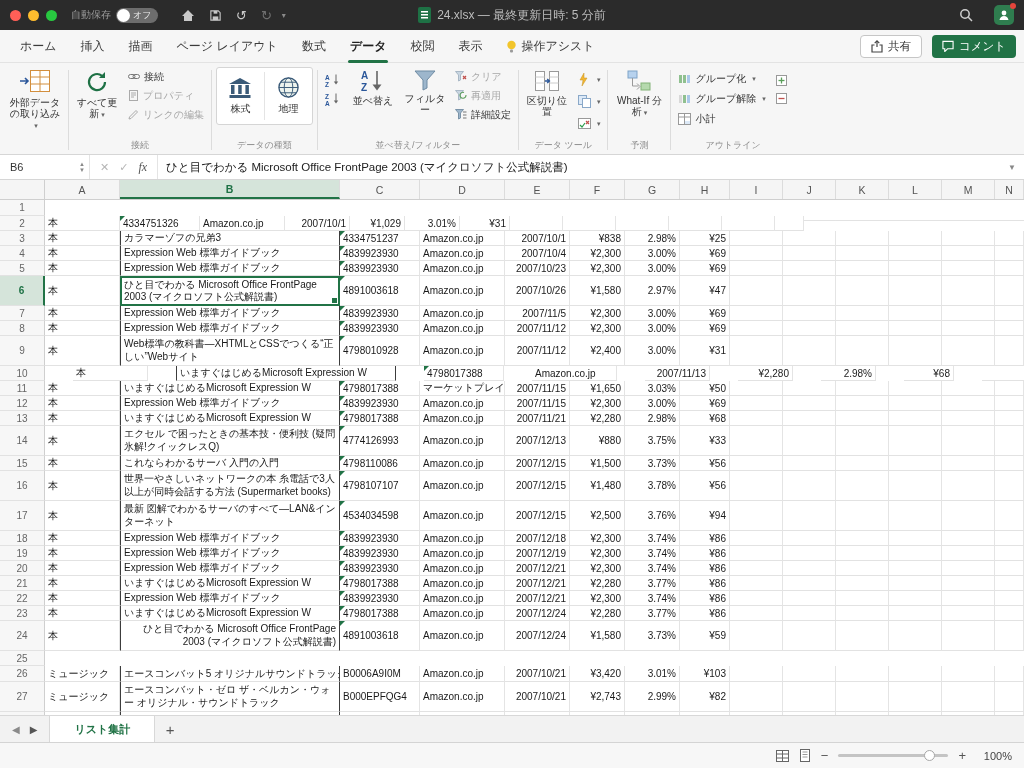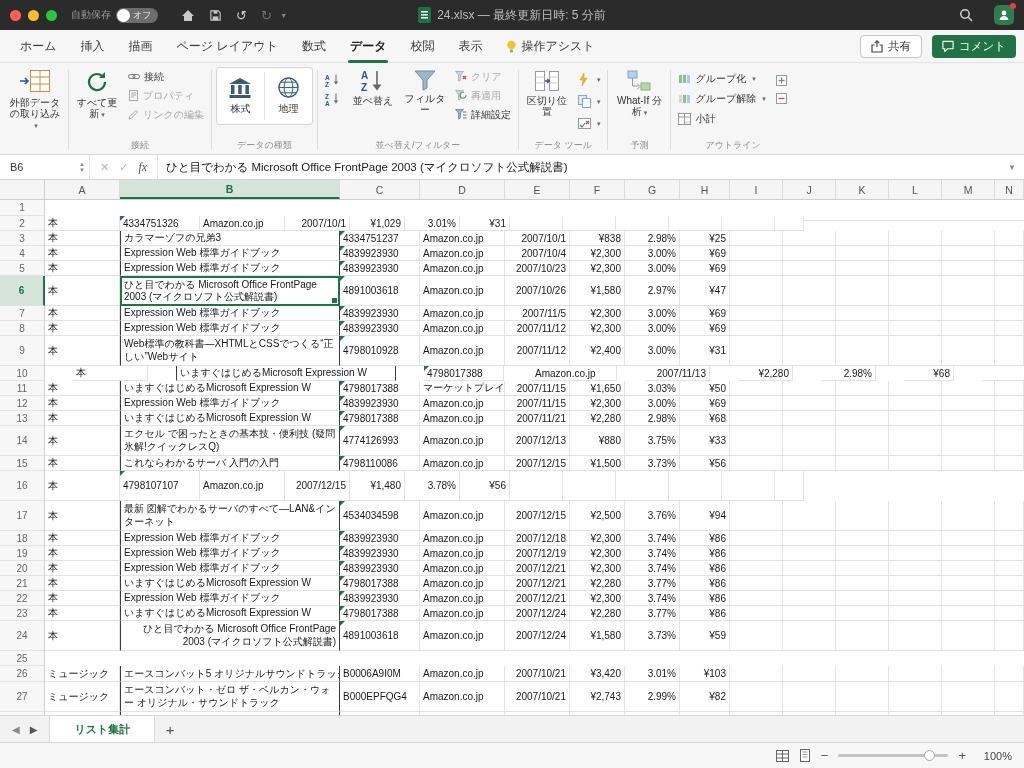--- a/index.html
+++ b/index.html
@@ -771,20 +771,21 @@
           <div class="cell" style="width: 53px; flex: 0 0 53px;"></div>
           <div class="cell" style="width: 53px; flex: 0 0 53px;"></div>
           <div class="cell" style="width: 53px; flex: 0 0 53px;"></div>
           <div class="cell" style="width: 53px; flex: 0 0 53px;"></div>
           <div class="cell" style="width: 53px; flex: 0 0 53px;"></div>
           <div class="cell" style="width: 29px; flex: 0 0 29px;"></div>
         </div>
         <div class="grow" style="height: 30px; flex: 0 0 30px;">
           <div class="rowhdr">16</div>
           <div class="cell" style="width: 75px; flex: 0 0 75px;">本</div>
+          <div class="cell bcol wrap" style="width: 220px; flex: 0 0 220px;">世界一やさしいネットワークの本 糸電話で3人以上が同時会話する方法 (Supermarket books)</div>
           <div class="cell tri" style="width: 80px; flex: 0 0 80px;">4798107107</div>
           <div class="cell" style="width: 85px; flex: 0 0 85px;">Amazon.co.jp</div>
           <div class="cell right" style="width: 65px; flex: 0 0 65px;">2007/12/15</div>
           <div class="cell right" style="width: 55px; flex: 0 0 55px;">¥1,480</div>
           <div class="cell right" style="width: 55px; flex: 0 0 55px;">3.78%</div>
           <div class="cell right" style="width: 50px; flex: 0 0 50px;">¥56</div>
           <div class="cell" style="width: 53px; flex: 0 0 53px;"></div>
           <div class="cell" style="width: 53px; flex: 0 0 53px;"></div>
           <div class="cell" style="width: 53px; flex: 0 0 53px;"></div>
           <div class="cell" style="width: 53px; flex: 0 0 53px;"></div>

